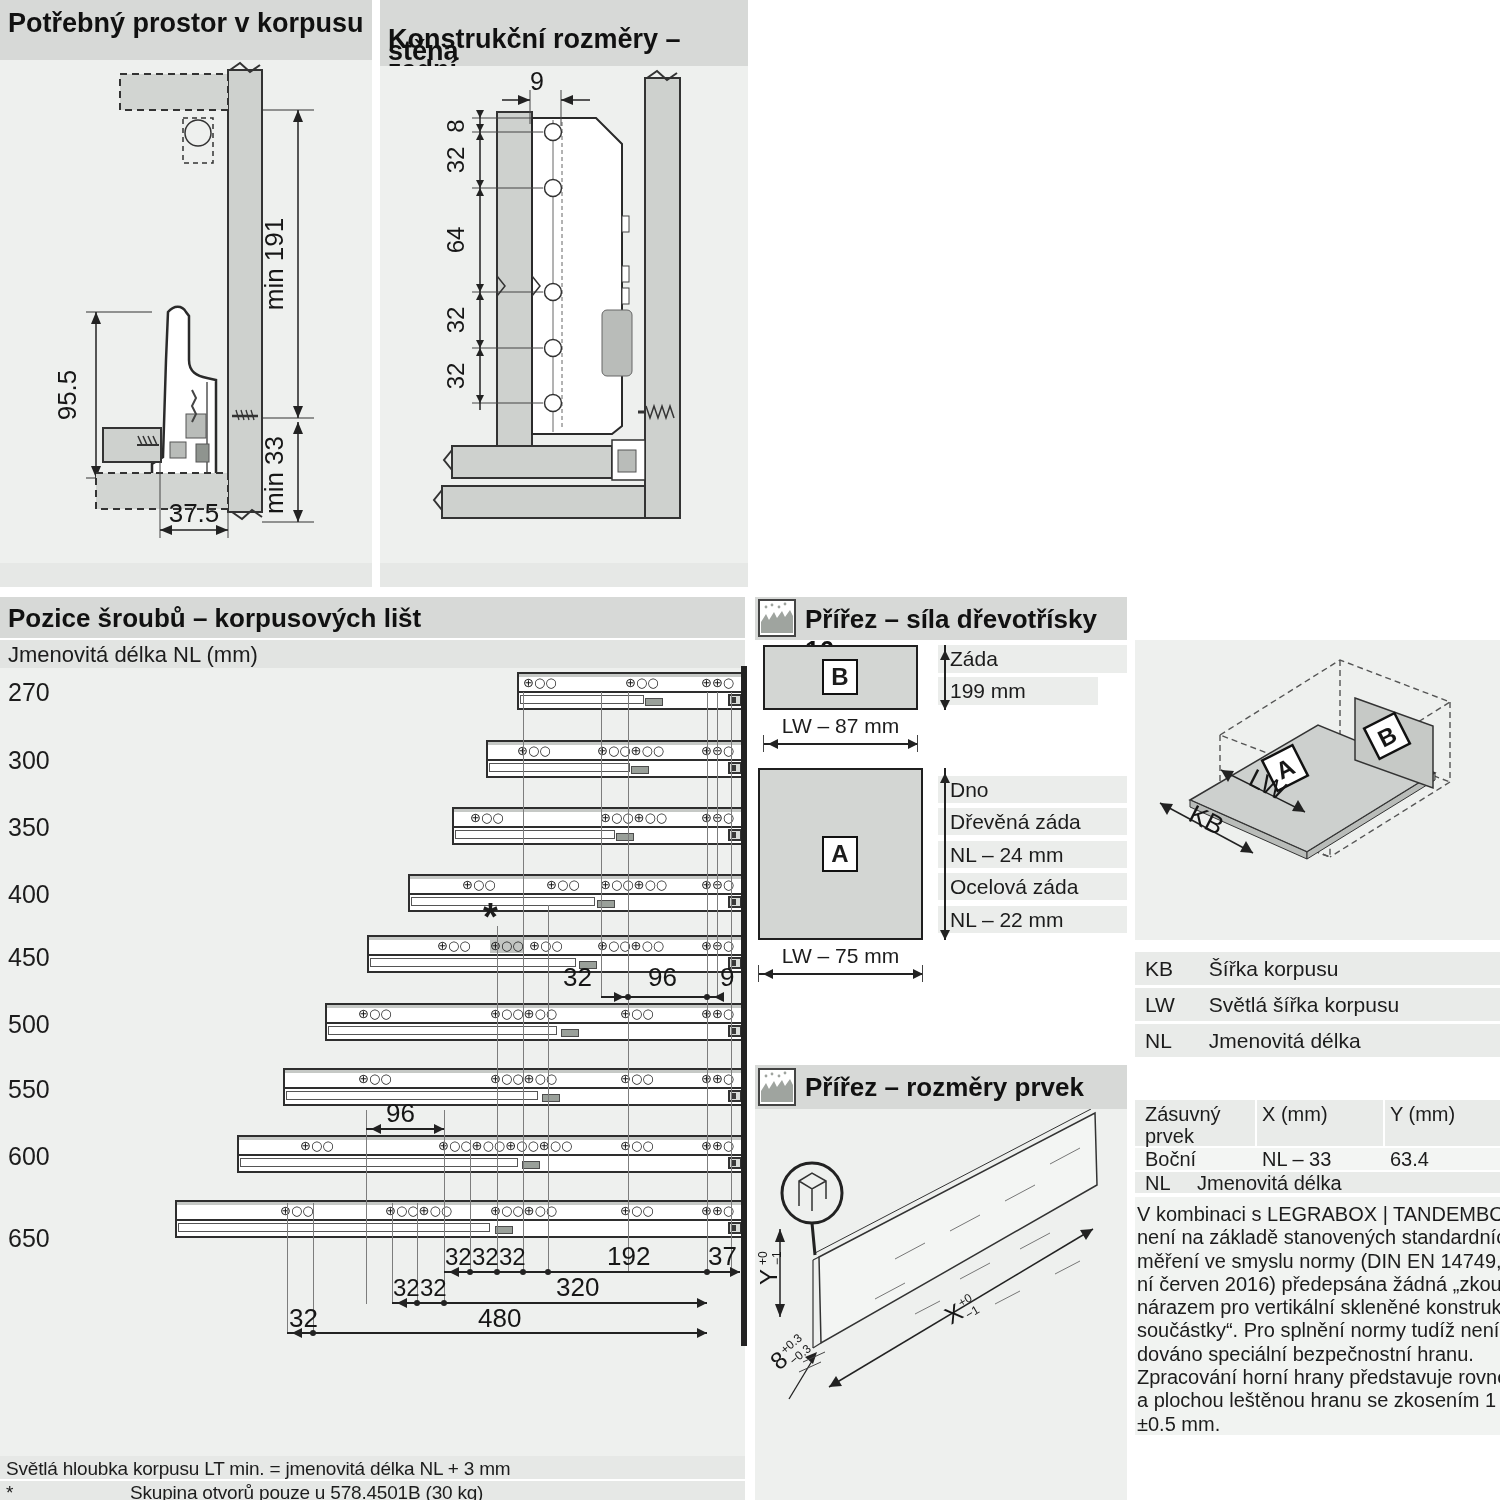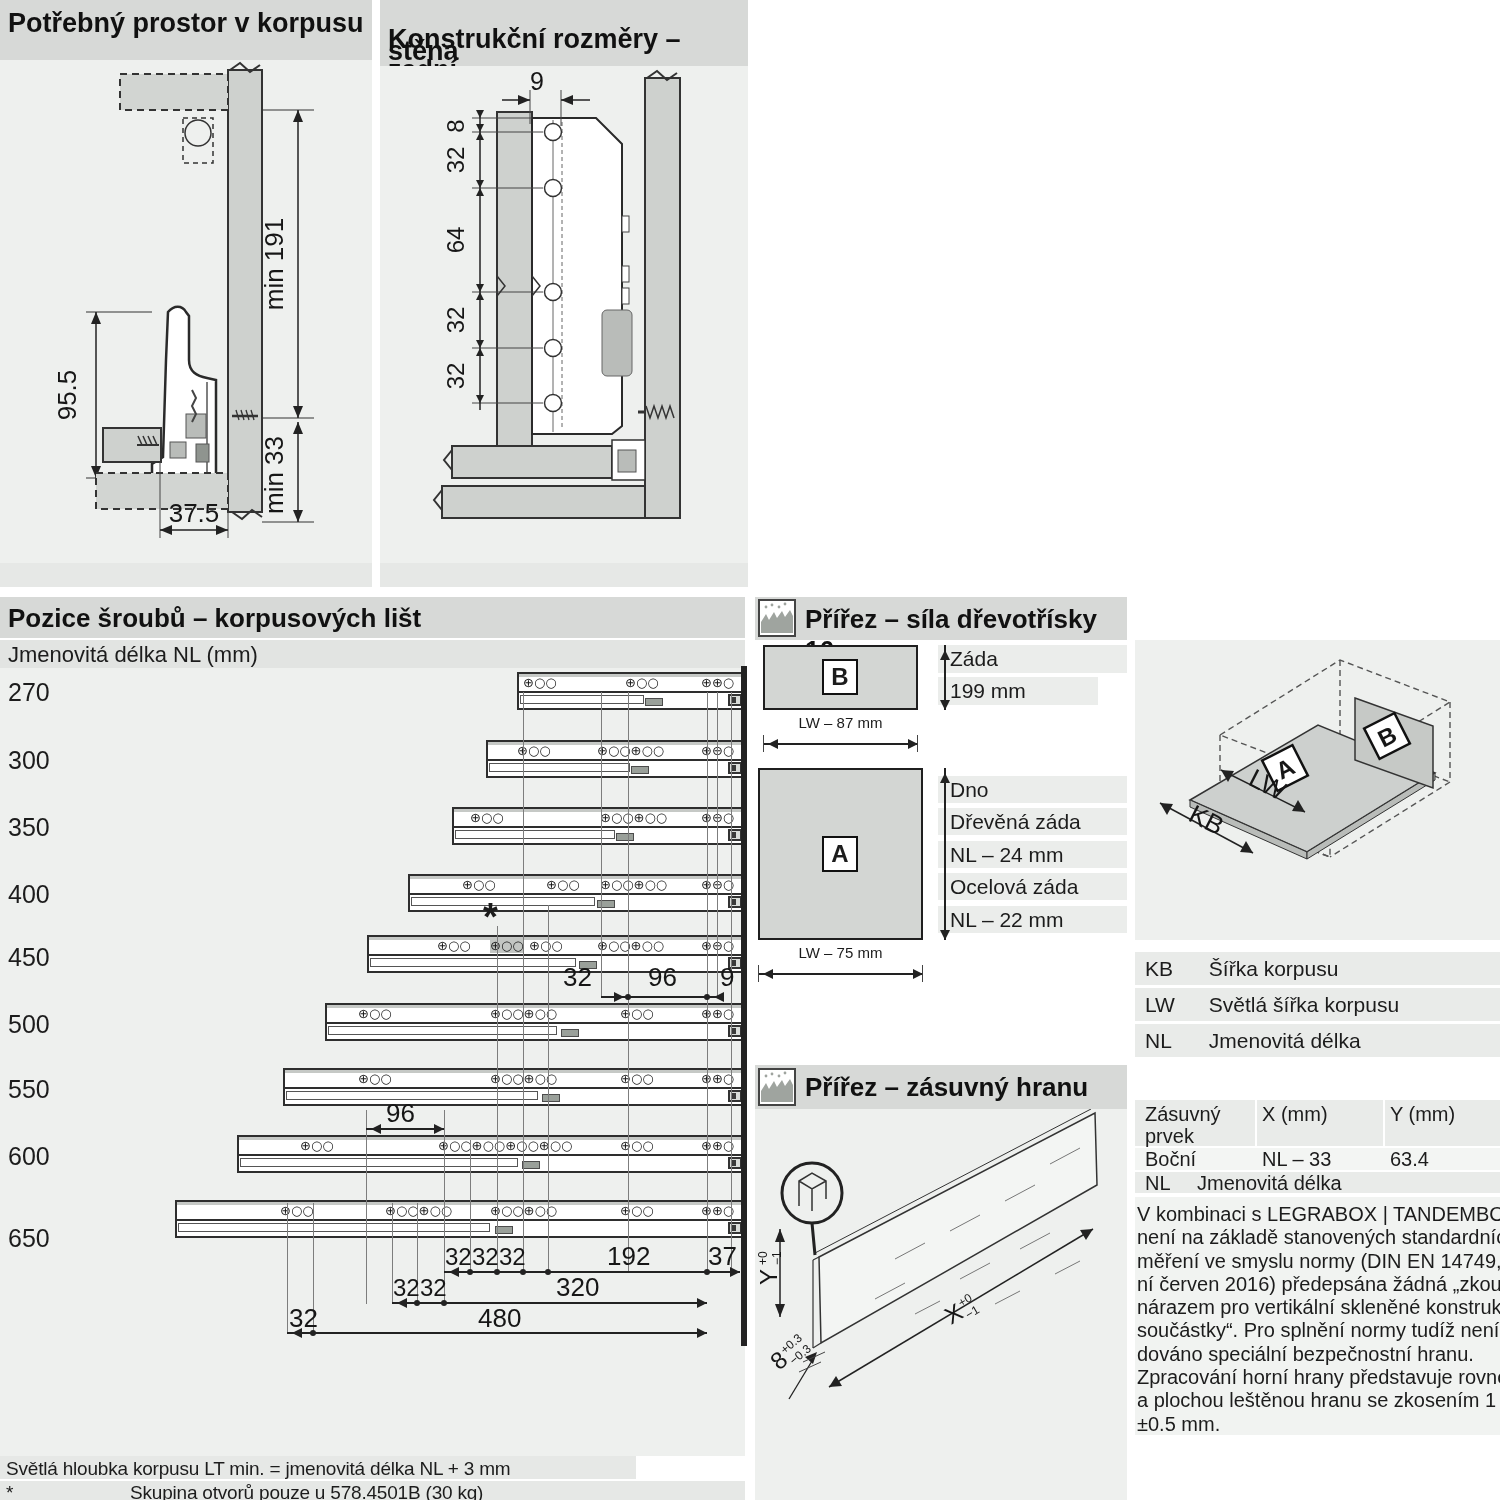--- a/index.html
+++ b/index.html
@@ -30,21 +30,21 @@
   .rail-inner{position:absolute;left:1px;top:21px;height:9px;width:55%;border:1px solid #555;background:#fff;box-sizing:border-box;}
   .rail-tab{position:absolute;top:24px;left:56%;width:16px;height:6px;background:#9aa09a;border:1px solid #4c4c4c;}
   .rail-end{position:absolute;right:2px;top:20px;width:14px;height:12px;border:2px solid #333;background:#dadddA;box-sizing:border-box;}
   .rail-end::after{content:"";position:absolute;left:1px;top:1px;width:5px;height:6px;background:#3a3a3a;}
   .hg{position:absolute;top:1px;font-family:"DejaVu Sans",sans-serif;font-size:13px;color:#1b1b1b;white-space:nowrap;z-index:3;}
   .star{position:absolute;font-size:38px;font-weight:bold;z-index:5;}
   .panelrect{position:absolute;background:#d3d6d3;border:2px solid #1f1f1f;box-sizing:border-box;}
   .letterbox{position:absolute;width:36px;height:36px;background:#fff;border:2px solid #111;box-sizing:border-box;
              display:flex;align-items:center;justify-content:center;font-size:24px;font-weight:bold;}
   .rowstripe{position:absolute;background:#ebedeb;font-size:21px;line-height:28px;padding-left:12px;box-sizing:border-box;}
-  .ctr{text-align:center;font-size:15px;position:absolute;}
+  .ctr{text-align:center;font-size:21px;position:absolute;}
   .legrow{position:absolute;background:#e9ebe9;font-size:21px;line-height:33px;}
   .legrow .k{display:inline-block;padding-left:10px;width:58px;}
   .tbl{position:absolute;font-size:20px;box-sizing:border-box;}
   .para-line{font-size:20px;line-height:23.3px;white-space:nowrap;}
   .foot{font-size:19px;color:#1c1c1c;letter-spacing:-0.2px;}
   svg text{font-family:"Liberation Sans",sans-serif;fill:#161616;}
 </style>
 </head>
 <body>
 
@@ -348,21 +348,21 @@
   <div class="dot" style="left:441px;top:1300px;"></div>
   <div class="tri tri-r" style="left:697px;top:1298px;"></div>
 
   <div class="dimlabel" style="left:289px;top:1303px;">32</div>
   <div class="dimlabel" style="left:478px;top:1303px;">480</div>
   <div class="hline" style="left:287px;top:1332px;width:420px;"></div>
   <div class="tri tri-l" style="left:287px;top:1328px;"></div>
   <div class="dot" style="left:310px;top:1330px;"></div>
   <div class="tri tri-r" style="left:697px;top:1328px;"></div>
 
-  <div class="strip" style="left:0;top:1456px;width:636px;height:23px;">
+  <div class="strip" style="left:0;top:1456px;width:745px;height:23px;">
     <div class="foot" style="position:absolute;left:6px;top:2px;">Světlá hloubka korpusu LT min. = jmenovitá délka NL + 3 mm</div>
   </div>
   <div class="strip" style="left:0;top:1481px;width:745px;height:19px;">
     <div class="foot" style="position:absolute;left:6px;top:1px;">*</div>
     <div class="foot" style="position:absolute;left:130px;top:1px;">Skupina otvorů pouze u 578.4501B (30 kg)</div>
   </div>
 
   <div class="hdrbar" style="left:755px;top:597px;width:372px;height:43px;">
     <svg class="abs" style="left:3px;top:2px;" width="38" height="38" viewBox="0 0 38 38">
       <rect x="1" y="1" width="36" height="36" fill="#fff" stroke="#444" stroke-width="2"></rect>
@@ -453,21 +453,21 @@
 
   <div class="hdrbar" style="left:755px;top:1065px;width:372px;height:44px;">
     <svg class="abs" style="left:3px;top:3px;" width="38" height="38" viewBox="0 0 38 38">
       <rect x="1" y="1" width="36" height="36" fill="#fff" stroke="#444" stroke-width="2"></rect>
       <path d="M3,23 L8,15 L11,21 L16,13 L19,19 L24,12 L27,18 L32,11 L35,17 L35,34 L3,34 Z" fill="#9fa49f"></path>
       <circle cx="8" cy="8" r="1.4" fill="#9fa49f"></circle>
         <circle cx="14" cy="6" r="1.4" fill="#9fa49f"></circle>
       <circle cx="21" cy="8" r="1.4" fill="#9fa49f"></circle>
         <circle cx="27" cy="5" r="1.4" fill="#9fa49f"></circle>
     </svg>
-    <div class="hdrtitle" style="position:absolute;left:50px;top:7px;font-size:26px;">Přířez – zásuvný hranu</div>
+    <div class="hdrtitle" style="position:absolute;left:50px;top:7px;font-size:26px;">Přířez – rozměry prvek</div>
   </div>
 
   <div class="panelbody" style="left:755px;top:1109px;width:372px;height:391px;">
     <svg width="372" height="391" viewBox="0 0 372 391">
       <polygon points="64,148 340,4 342,76 66,234" fill="#f3f5f3" stroke="#333" stroke-width="1.5"></polygon>
       <line x1="58" y1="151" x2="58" y2="239" stroke="#333" stroke-width="1.2"></line>
       <line x1="58" y1="151" x2="64" y2="148" stroke="#333" stroke-width="1.2"></line>
       <line x1="58" y1="239" x2="66" y2="234" stroke="#333" stroke-width="1.2"></line>
       <line x1="60" y1="144" x2="336" y2="0" stroke="#333" stroke-width="1"></line>
       <g stroke="#777" stro="" ke-width="1.2">

